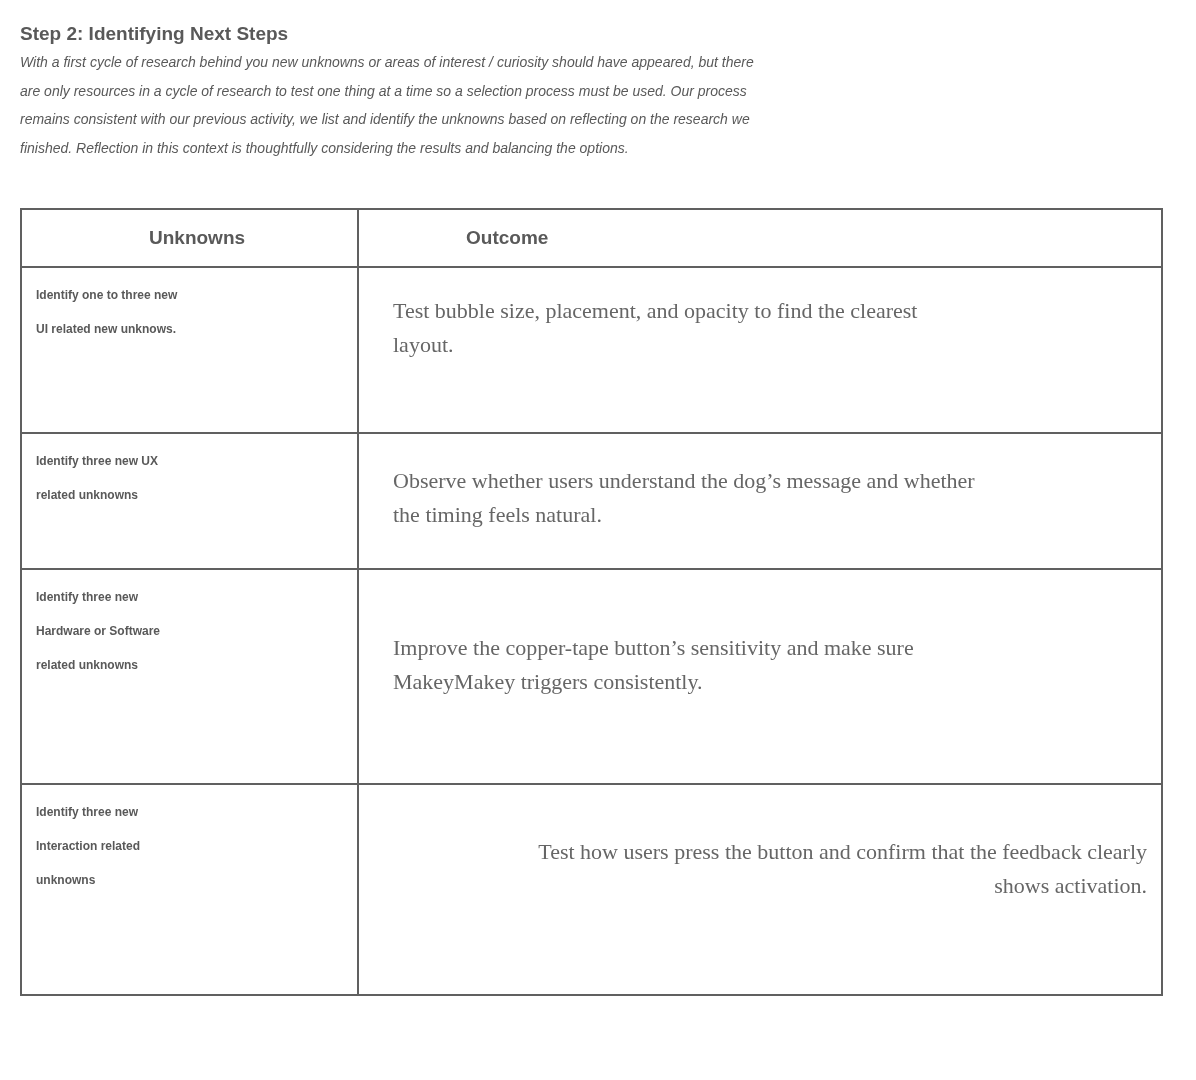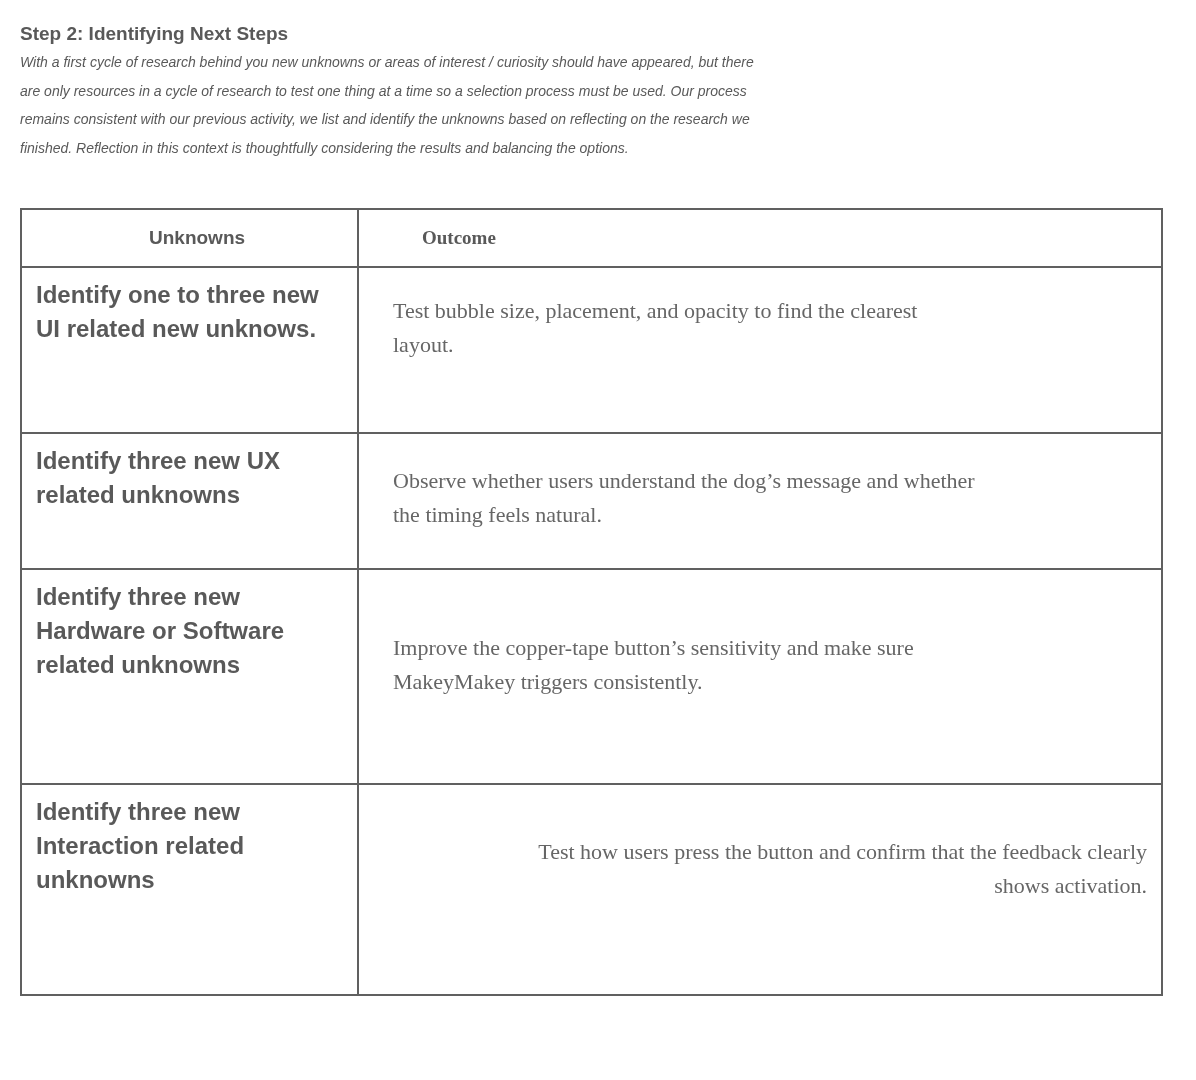--- a/index.html
+++ b/index.html
@@ -53,24 +53,24 @@
   tr.row3{height:215px;}
   tr.row4{height:211px;}
   th{
     vertical-align:middle;
     text-align:left;
     font-size:19px;
     font-weight:bold;
     color:var(--text);
   }
   th.th-unknowns{padding-left:127px;}
-  th.th-outcome{padding-left:63px;font-family:Liberation Serif, serif;}
+  th.th-outcome{padding-left:107px;}
   td.unknown{
     font-weight:bold;
-    font-size:24px;
+    font-size:12px;
     line-height:34px;
     padding:10px 14px 0 14px;
     white-space:pre-line;
     color:var(--text);
   }
   td.outcome{
     font-family:Liberation Serif, serif;
     font-size:22px;
     line-height:34px;
     padding-left:34px;

